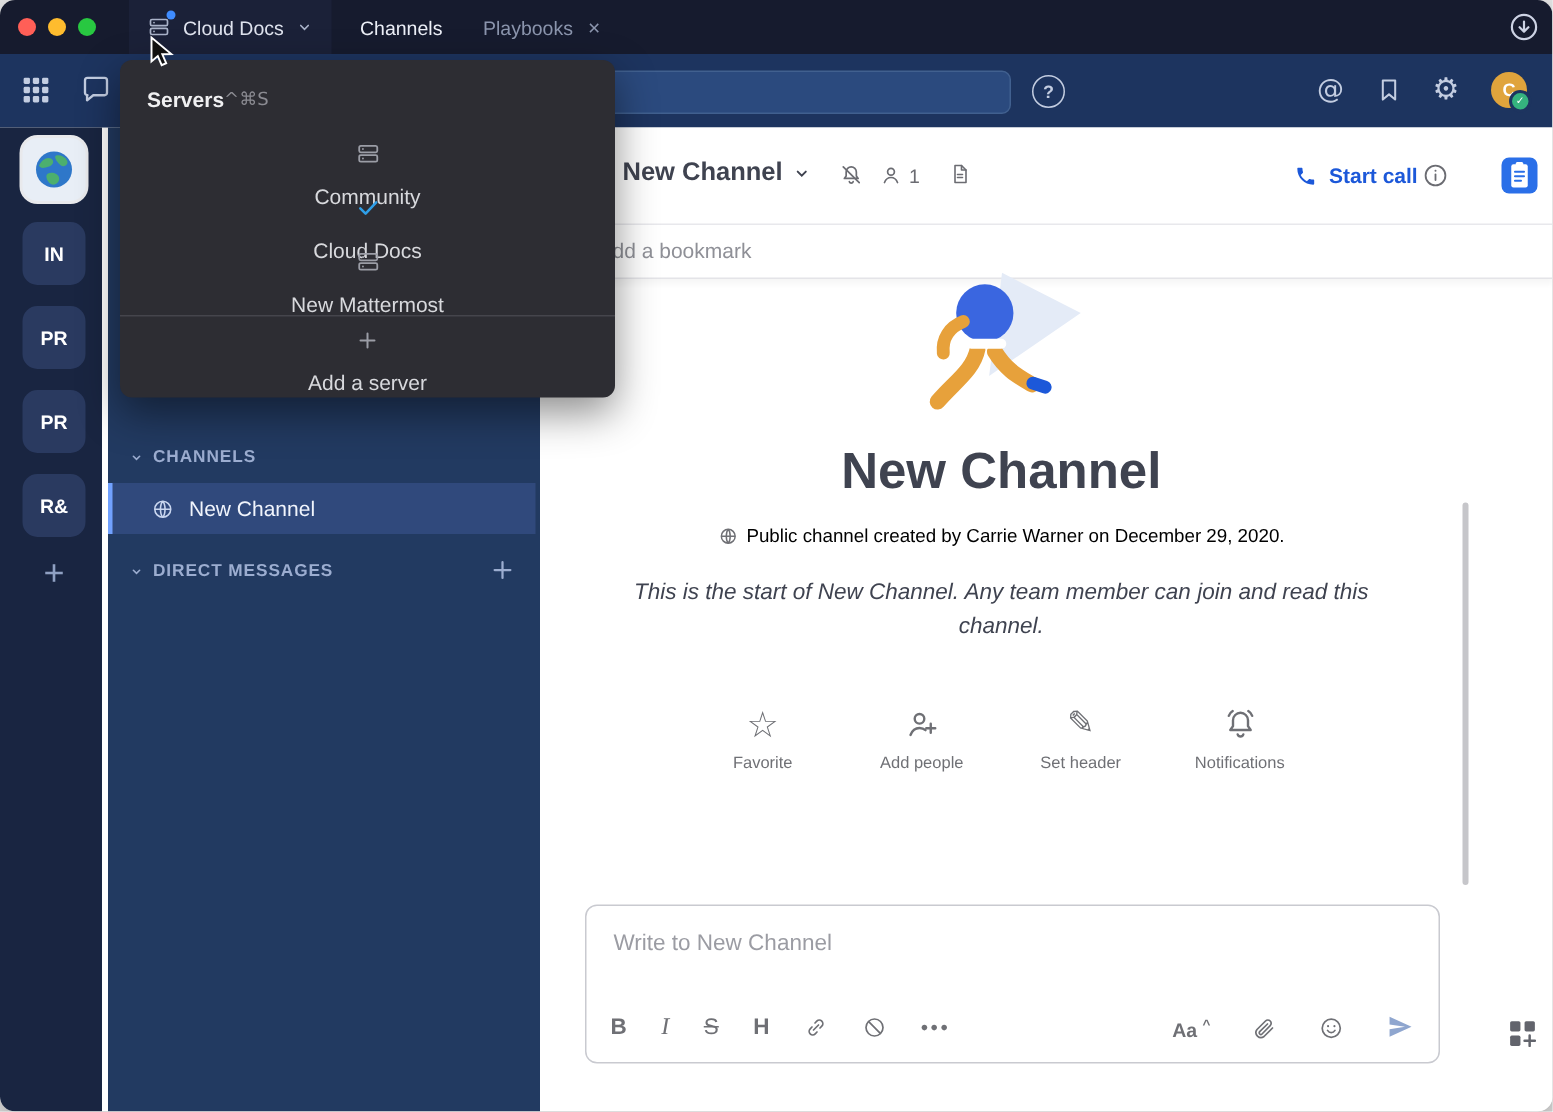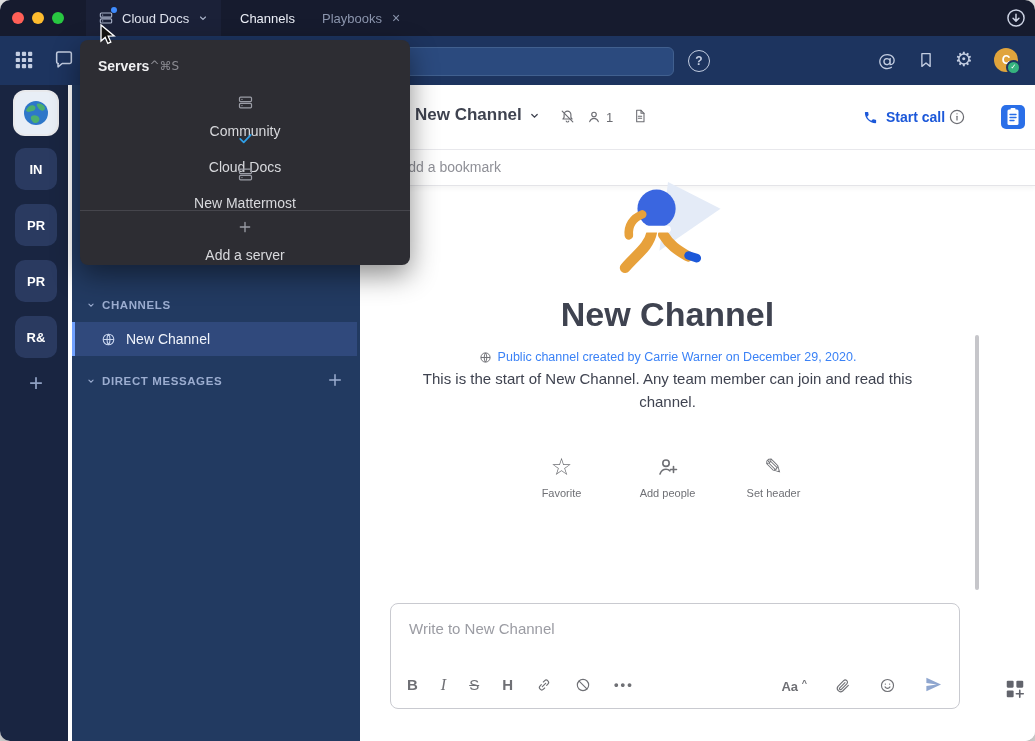--- a/index.html
+++ b/index.html
@@ -62,22 +62,22 @@
   .channel-title{position:absolute;left:55px;top:20px;display:flex;align-items:center;gap:6px;font-size:17px;font-weight:700;color:#3f4350;}
   .ch-icon{position:absolute;color:#6b6c72;}
   .members{position:absolute;left:226px;top:24px;display:flex;align-items:center;gap:4px;color:#6b6c72;font-size:13px;}
   .start-call{position:absolute;left:503px;top:24px;display:flex;align-items:center;gap:8px;color:#1c58d9;font-size:14px;font-weight:600;}
   .info-btn{position:absolute;left:588px;top:23px;width:18px;height:18px;color:#6b6c72;}
   .bookmark-bar{position:absolute;left:0;top:65px;width:675px;height:35px;border-bottom:1px solid #e4e4e8;box-shadow:0 3px 4px rgba(0,0,0,.04);}
   .bookmark-bar span{position:absolute;left:39px;top:0;line-height:35px;color:#8f9097;font-size:14px;}
 
   .intro{position:absolute;left:0;top:95px;width:615px;text-align:center;}
   .intro h1{margin:10px 0 0;font-size:34px;font-weight:700;color:#3f4350;}
-  .intro .meta{margin-top:16px;display:flex;align-items:center;justify-content:center;gap:6px;color:#3b82f6;font-size:12.5px;}
-  .intro-body{margin:4px auto 0;width:545px;font-size:15px;line-height:1.5;color:#3f4350;}
+  .intro .meta{margin-top:16px;display:flex;align-items:center;justify-content:center;gap:6px;color:#000000;font-size:12.5px;}
+  .intro-body{margin:20px auto 0;width:545px;font-size:15px;line-height:1.5;color:#3f4350;font-style:italic;}
   .actions{margin-top:42px;display:inline-flex;gap:14px;}
   .action{width:92px;display:flex;flex-direction:column;align-items:center;gap:8px;color:#6f7075;font-size:11px;}
   .action .a-icon{width:24px;height:24px;color:#6f7075;}
   .action .star-glyph{font-size:24px;line-height:24px;}
   .action .pencil-glyph{font-size:22px;line-height:24px;}
 
   .scrollbar{position:absolute;left:615px;top:250px;width:4px;height:255px;border-radius:2px;background:#c6c6ca;}
 
   .composer{position:absolute;left:30px;top:518px;width:570px;height:106px;border:1px solid #c9cad0;border-radius:8px;box-sizing:border-box;}
   .composer-input{position:absolute;left:18px;top:16px;right:18px;font-size:15px;color:#9b9ca3;}
@@ -306,20 +306,30 @@
                 <path d="M4 19c1.2-3.2 3.5-4.7 6-4.7 1.5 0 2.9.5 4 1.5"></path>
                 <path d="M17.5 11.5v6M14.5 14.5h6"></path>
               </svg>
           </span>
           <span>Add people</span>
         </div>
         <div class="action">
           <span class="a-icon pencil-glyph glyph">✎</span>
           <span>Set header</span>
         </div>
+        <div class="action">
+          <span class="a-icon">
+            <svg width="24" height="24" viewBox="0 0 24 24" fill="none" stroke="currentColor" stroke-width="1.6" stroke-linecap="round" stroke-linejoin="round">
+                <path d="M12 4.2a5 5 0 0 1 5 5v3.9l1.8 2.6H5.2L7 13.1V9.2a5 5 0 0 1 5-5z"></path>
+                <path d="M10.1 18.6a2 2 0 0 0 3.8 0"></path>
+                <path d="M4.2 6.2C4.7 4.8 5.6 3.7 6.8 3M19.8 6.2C19.3 4.8 18.4 3.7 17.2 3"></path>
+              </svg>
+          </span>
+          <span>Notifications</span>
+        </div>
       </div>
     </div>
 
     <div class="scrollbar"></div>
 
     <div class="composer">
       <div class="composer-input">
         <span>Write to New Channel</span>
       </div>
       <div class="composer-toolbar">

